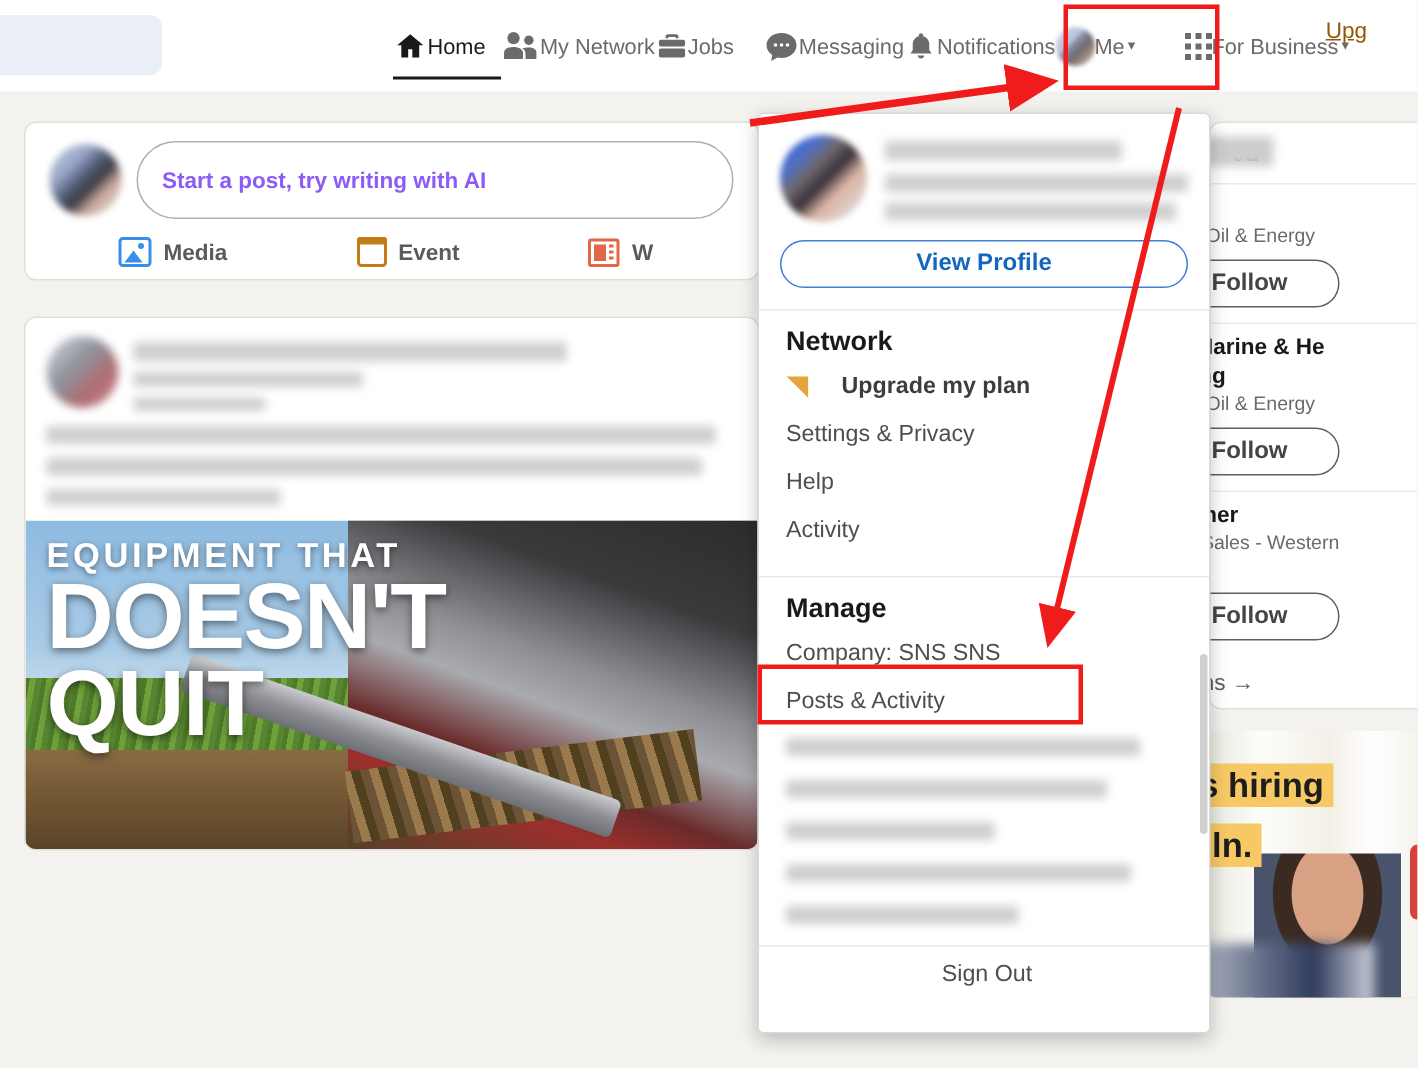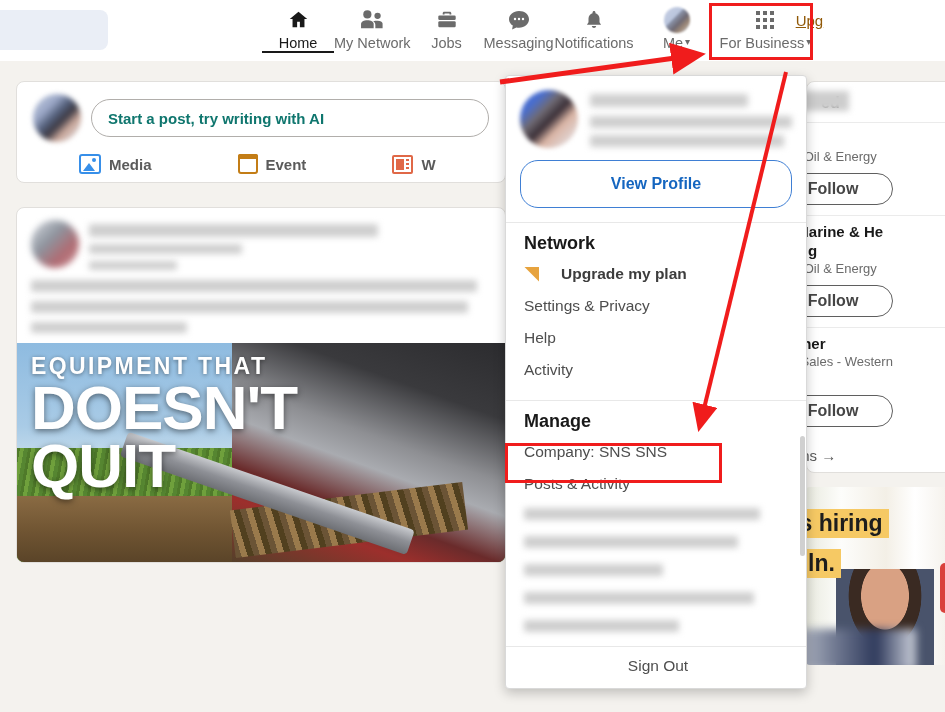--- a/index.html
+++ b/index.html
@@ -19,21 +19,21 @@
   .nav-search {
     position:absolute; left:-60px; top:10px; width:168px; height:40px;
     background:#eaeef6; border-radius:8px;
   }
   .nav-items {
     position:absolute; left:262px; top:0; height:61px;
     display:flex; align-items:flex-start;
   }
   .nav-item {
     width:auto; min-width:72px; height:55px;
-    display:flex; flex-direction:column; align-items:center; justify-content:flex-start;
+    display:flex; flex-direction:row; align-items:center; justify-content:flex-start;
     padding-top:7px; cursor:pointer; position:relative;
     color:#6b6b6b; text-decoration:none;
   }
   .nav-item .ico { height:25px; display:flex; align-items:center; justify-content:center; }
   .nav-item .lbl { font-size:14.5px; margin-top:3px; white-space:nowrap; line-height:17px; }
   .nav-item.active { color:#1a1a1a; }
   .nav-item.active .lbl { color:#191919; }
   .nav-underline {
     position:absolute; bottom:2px; left:0; right:0; height:2.5px; background:#191919;
   }
@@ -71,23 +71,23 @@
 
   
   .composer { padding:12px 16px 8px 16px; }
   .composer-top { display:flex; align-items:center; gap:10px; }
   .avatar-blur {
     width:48px; height:48px; border-radius:50%; flex:none;
     background: linear-gradient(135deg,#c7d0e4 0%,#9aa7c6 30%,#55617d 45%,#3c3a44 58%,#c9a79a 72%,#e3e7ef 100%);
     filter: blur(2.4px);
   }
   .composer-box {
-    flex:1; height:38px; border:1px solid #b1aeab; border-radius:35px;
+    flex:1; height:52px; border:1px solid #b1aeab; border-radius:35px;
     display:flex; align-items:center; padding:0 16px;
-    font-size:15px; color:#0f766e; font-weight:600; cursor:text;
+    font-size:15px; color:#8b5cf6; font-weight:600; cursor:text;
   }
   .composer-actions { display:flex; align-items:center; margin-top:12px; padding:0 4px; }
   .cact { display:flex; align-items:center; gap:8px; cursor:pointer; }
   .cact .lbl { font-size:15px; font-weight:600; color:#5b5b5b; }
   .cact-media { margin-left:42px; }
   .cact-event { margin-left:86px; }
   .cact-article { margin-left:86px; }
   .icon-media { width:22px; height:20px; border:2px solid #378fe9; border-radius:3px; position:relative; }
   .icon-media:after{ content:""; position:absolute; left:2px; bottom:1px; width:0;height:0;
     border-left:6px solid transparent;border-right:6px solid transparent;border-bottom:8px solid #378fe9;}
@@ -161,21 +161,21 @@
     position:absolute; left:505px; top:75px; width:302px; height:614px;
     background:#ffffff; border:1px solid #d9d9d9; border-radius:4px;
     box-shadow:0 4px 12px rgba(0,0,0,.22); z-index:50; overflow:hidden;
   }
   .dd-head { padding:14px 14px 0 14px; display:flex; gap:12px; }
   .dd-avatar { width:58px; height:58px; border-radius:50%; flex:none;
     background:linear-gradient(135deg,#2b56c4 0%,#4a6fd0 22%,#6f6a72 38%,#3b3038 52%,#d9b4a4 66%,#e7ebf3 100%);
     filter: blur(2.2px); }
   .dd-head-lines { flex:1; padding-top:4px; }
   .dd-viewprofile {
-    margin:12px 14px 0 14px; height:48px; border:1.4px solid #3f7fd4; border-radius:18px;
+    margin:12px 14px 0 14px; height:32px; border:1.4px solid #3f7fd4; border-radius:18px;
     color:#1566c0; font-size:16px; font-weight:700; display:flex; align-items:center; justify-content:center;
     background:#fff; cursor:pointer;
   }
   .dd-sep { height:1px; background:#e8e8e8; margin:14px 0 0 0; }
   .dd-section { font-size:18px; font-weight:700; color:#191919; padding:10px 14px 4px 18px; }
   .dd-item { font-size:15.5px; color:#4e4e4e; padding:7px 14px 7px 18px; cursor:pointer; white-space:nowrap; }
   .dd-item.bold { font-weight:700; color:#3d3d3d; display:flex; align-items:center; gap:22px; }
   .premium-badge { width:15px; height:15px; background:#e7a33e; display:inline-block; flex:none;
                    clip-path: polygon(0 0, 100% 0, 100% 100%); }
   .dd-blur-item { padding:8px 14px 8px 18px; }

